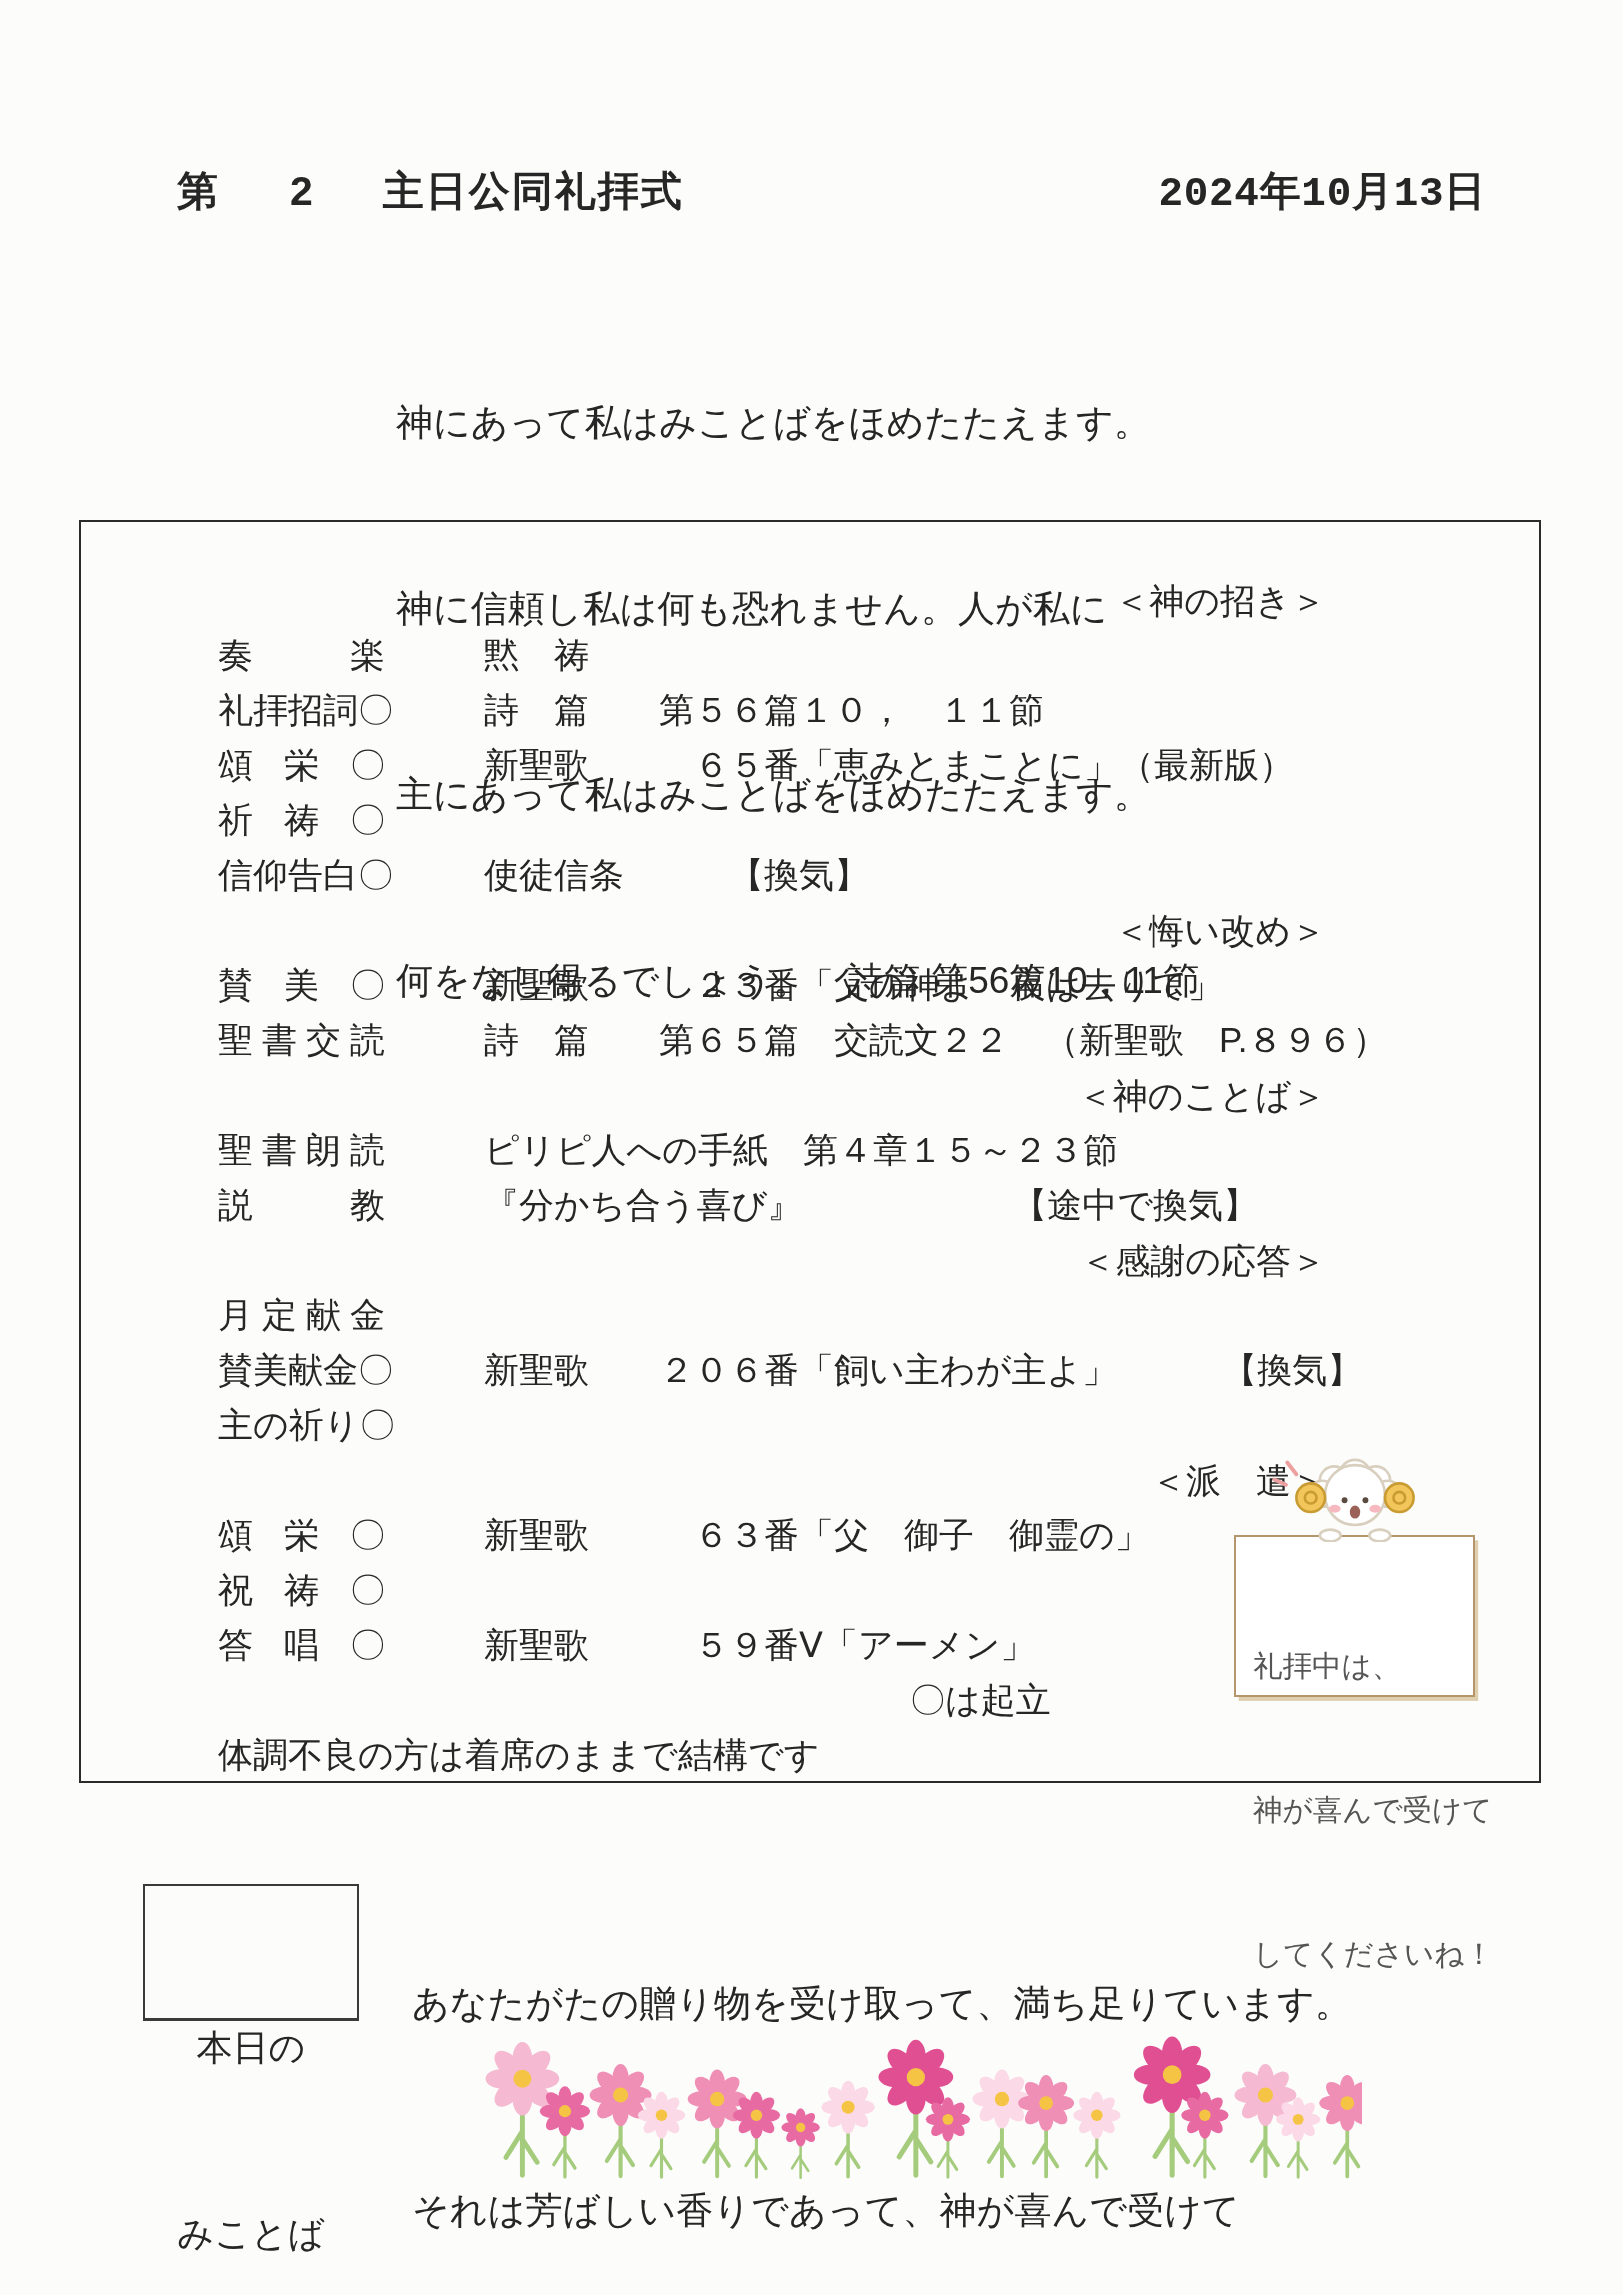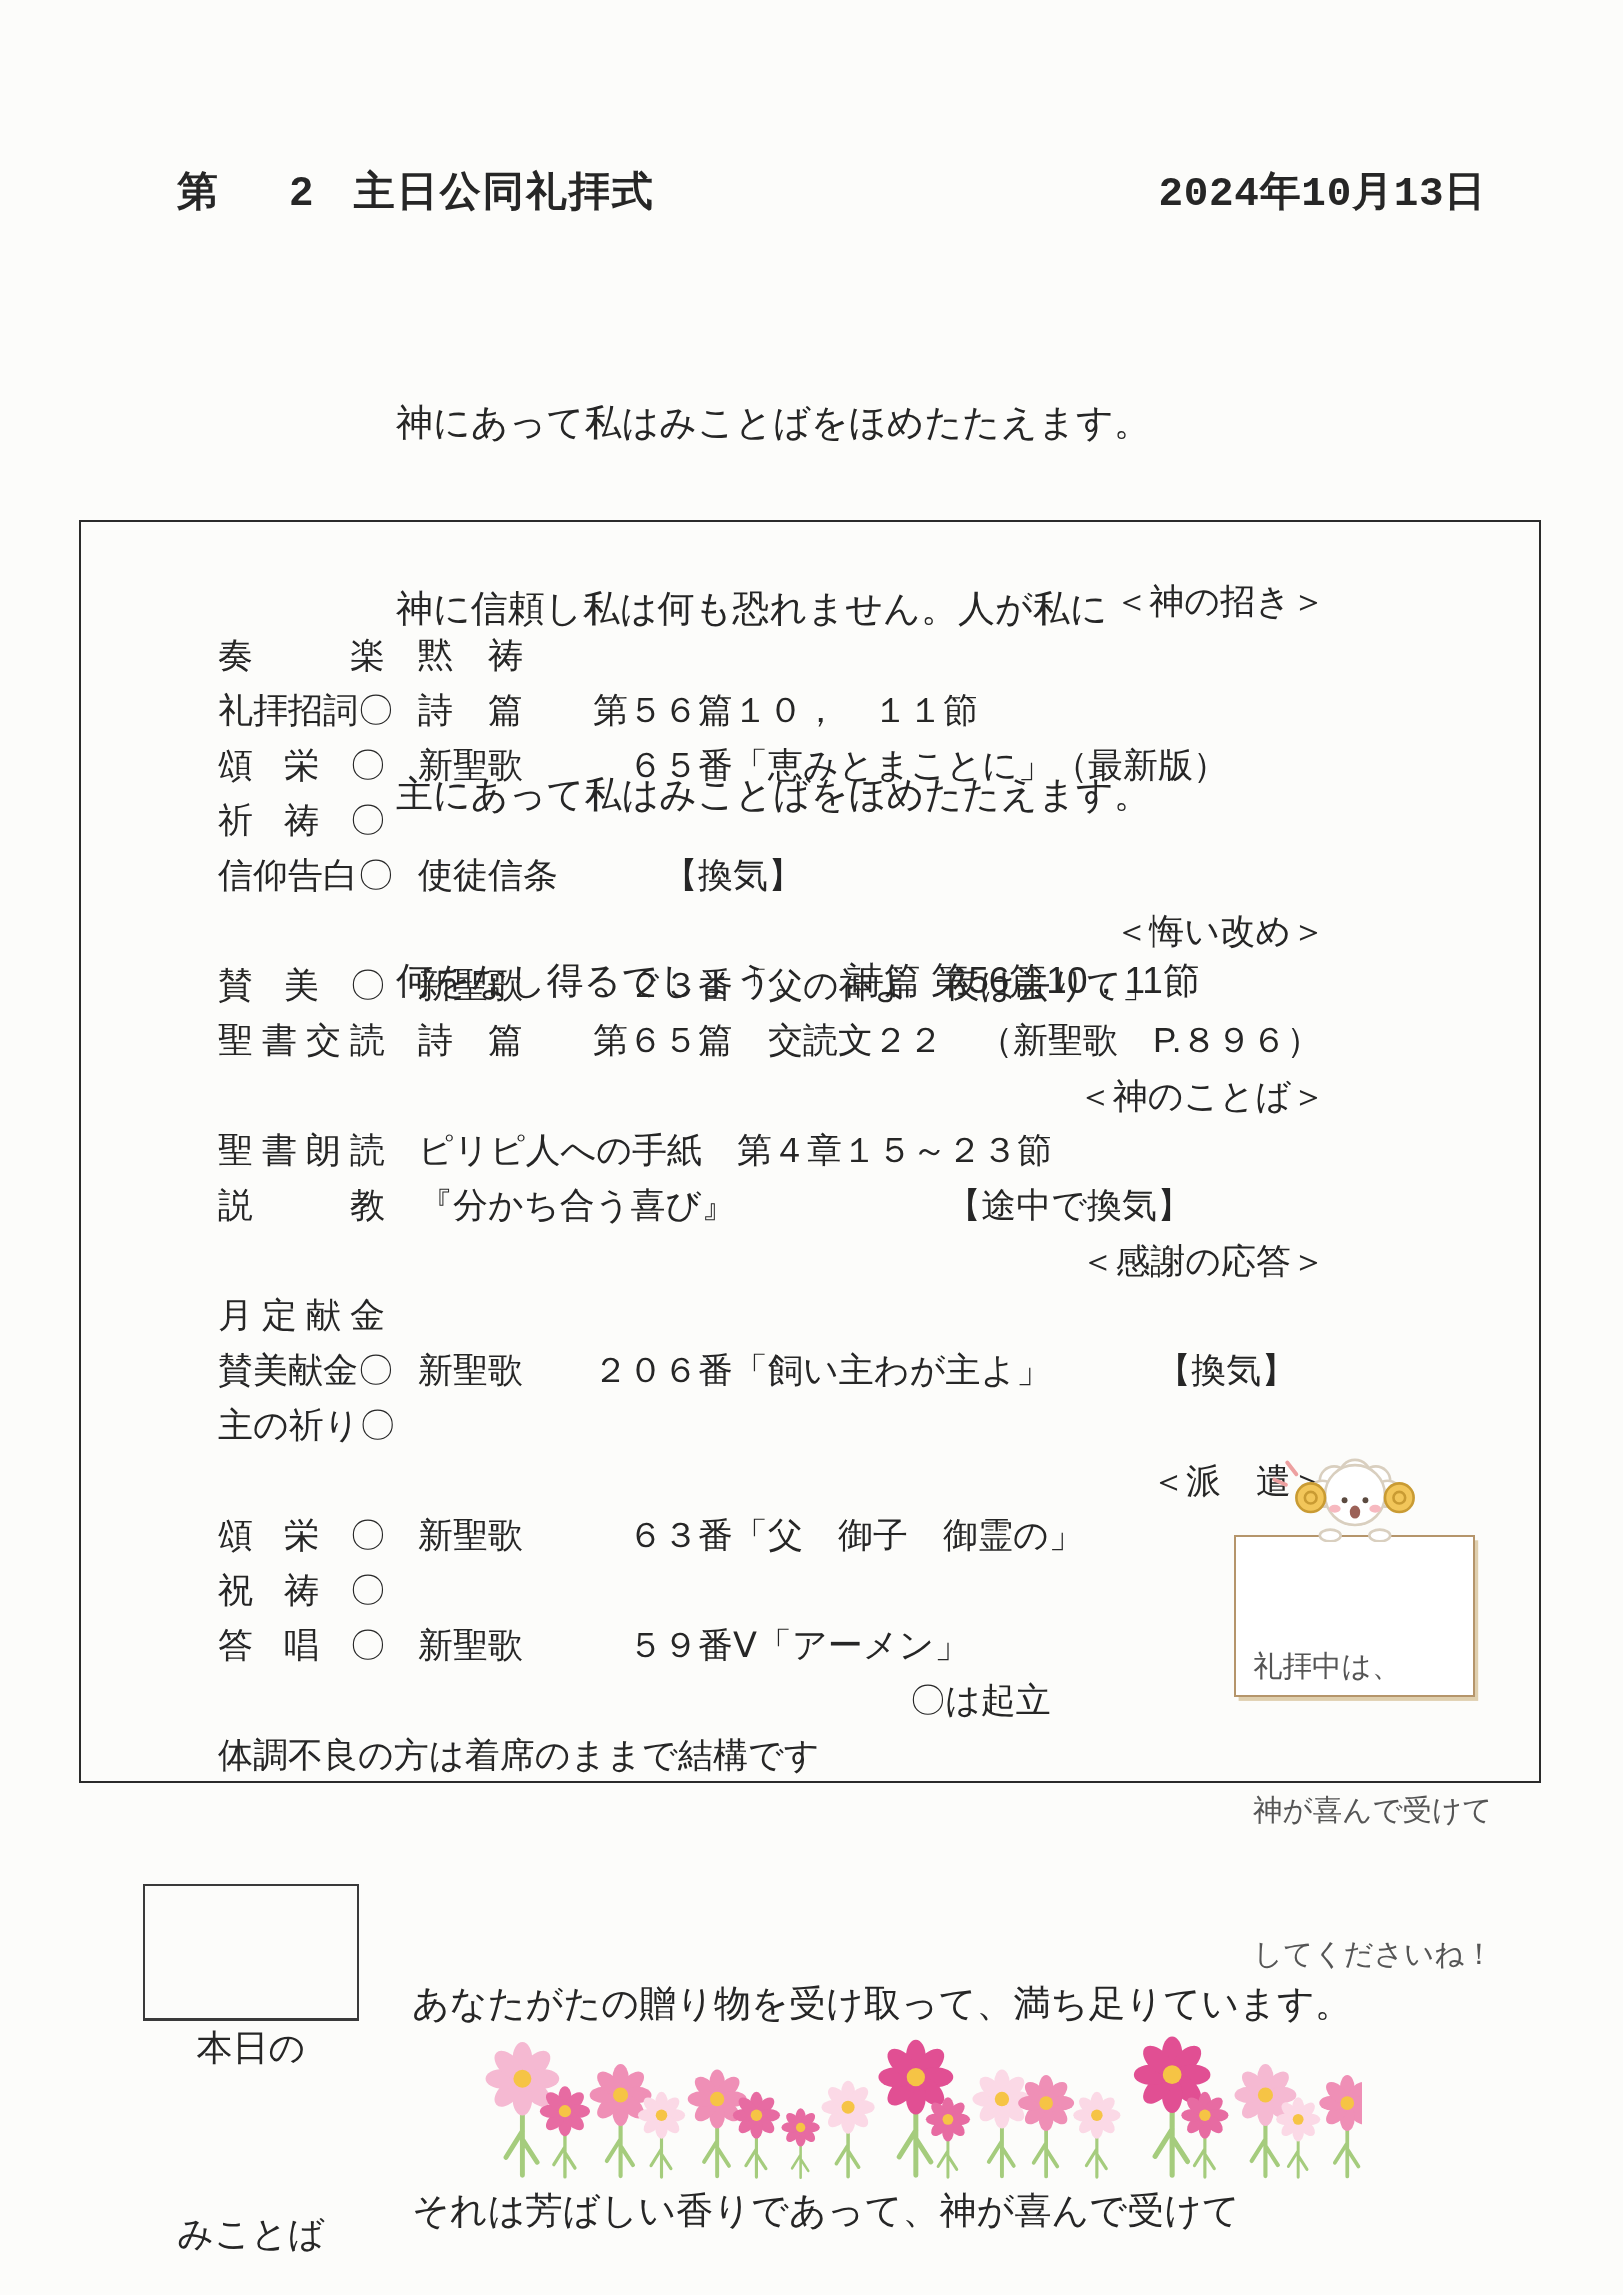--- a/index.html
+++ b/index.html
@@ -11,21 +11,21 @@
     color:var(--ink,#262626);
     overflow:hidden;
   }
   
   .title-row{
     position:absolute;left:177px;right:137px;top:164px;
     display:flex;align-items:baseline;
     font-size:41px;font-weight:bold;white-space:pre;
   }
   .title-row .num{margin-left:72px;}
-  .title-row .ttl{margin-left:41px;letter-spacing:2px;}
+  .title-row .ttl{margin-left:70px;letter-spacing:2px;}
   .title-row .date{margin-left:auto;letter-spacing:0.7px;font-family:Liberation Mono, monospace;}
   
   .opening-quote{
     position:absolute;left:396px;top:268px;
     font-size:37px;line-height:62px;white-space:pre;
   }
   
   .program-box{
     position:absolute;left:79px;top:520px;
     width:1462px;height:1263px;
@@ -35,21 +35,21 @@
   }
   .program-rows{padding:51px 213px 0 137px;}
   .prow{
     height:55px;display:flex;align-items:center;
     font-size:35px;white-space:pre;
   }
   .prow .c1{
     flex:none;width:167px;
     text-align:justify;text-align-last:justify;
   }
-  .prow .c2{margin-left:33px;text-align:right;}
+  .prow .c2{margin-left:99px;text-align:right;}
   .prow.phead{display:block;text-align:right;line-height:55px;}
   .prow.standing{padding-left:692px;}
   
   .vent-sign{
     position:absolute;left:1234px;top:1535px;
     width:241px;height:162px;box-sizing:border-box;
     background:#fff;
     border:2px solid var(--sign_border,#b5956b);
     box-shadow:3.9px 4.6px 0 -0.7px var(--sign_shadow,#dfcfae);
     padding:10.5px 0 0 17px;

